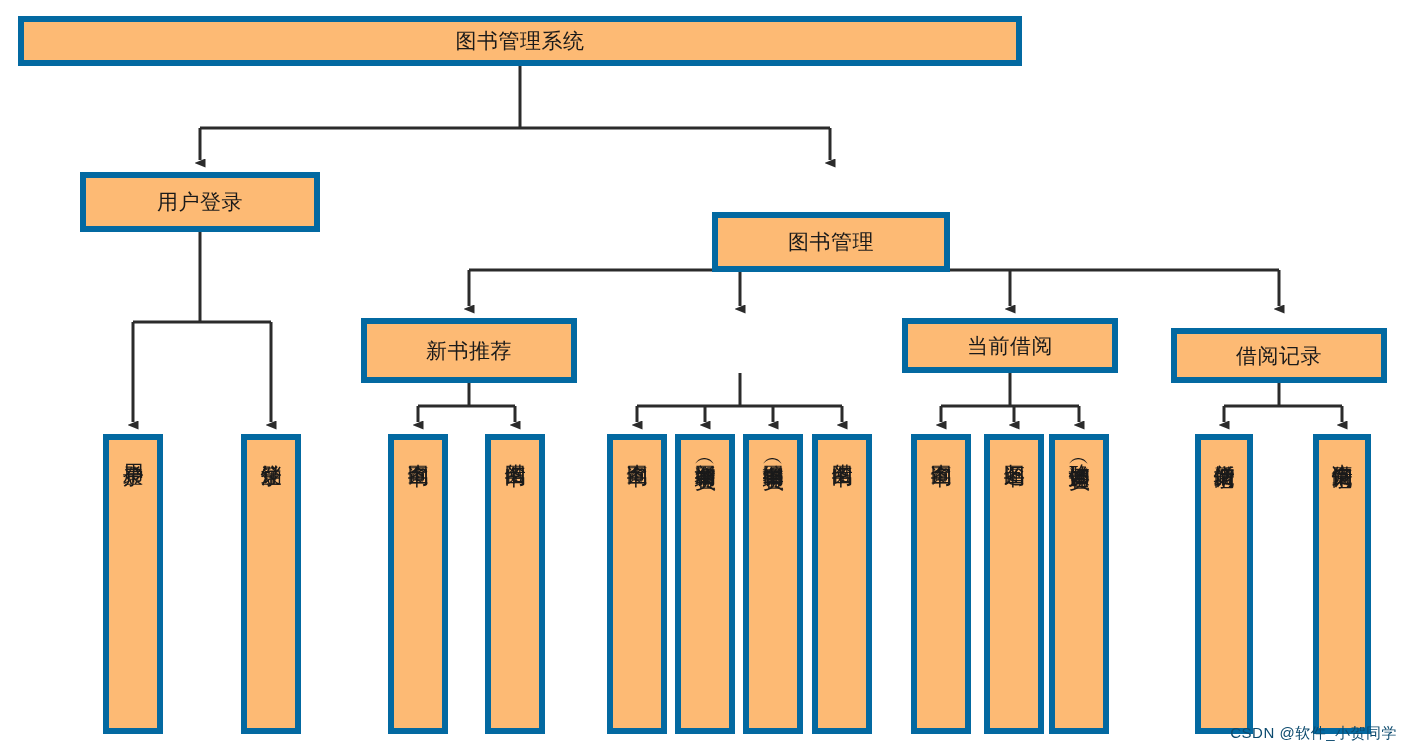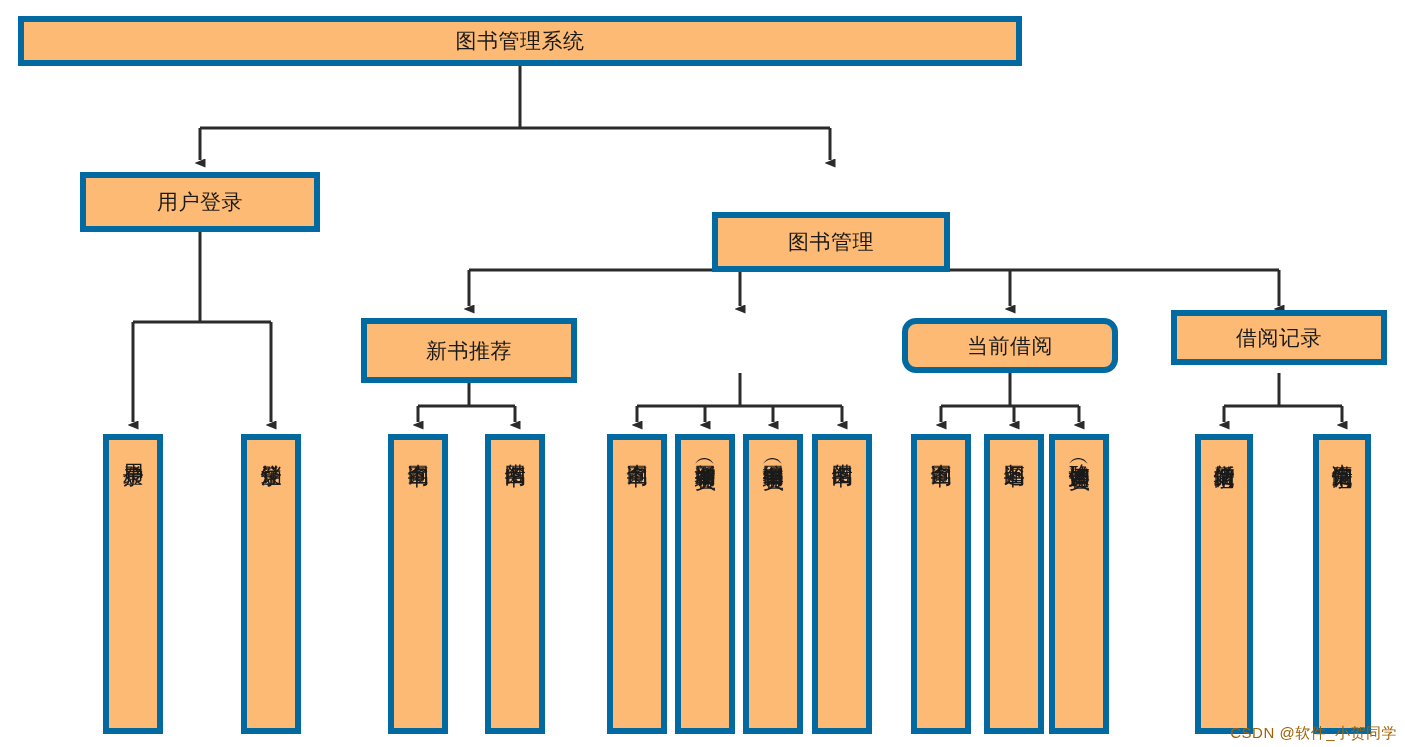--- a/index.html
+++ b/index.html
@@ -50,21 +50,21 @@
     font-size: 21px;
     line-height: 1.06;
     letter-spacing: 1px;
     white-space: nowrap;
   }
   .watermark {
     position: absolute;
     right: 8px;
     bottom: 4px;
     font-size: 15px;
-    color: #a16207;
+    color: #0c4a6e;
     letter-spacing: 0.5px;
     white-space: nowrap;
   }
 </style>
 </head>
 <body>
 
 <div id="canvas">
 
   <svg id="edges" viewBox="0 0 1405 747" xmlns="http://www.w3.org/2000/svg">
@@ -124,24 +124,24 @@
   <div class="node horiz" style="left:80px; top:172px; width:240px; height:60px;">
     <span>用户登录</span>
   </div>
   <div class="node horiz" style="left:712px; top:172px; width:238px; height:60px;margin-top:40px;">
     <span>图书管理</span>
   </div>
 
   <div class="node horiz" style="left:361px; top:318px; width:216px; height:65px;">
     <span>新书推荐</span>
   </div>
-  <div class="node horiz" style="left:902px; top:318px; width:216px; height:55px;border-radius:14px;">
+  <div class="node horiz" style="left:902px; top:318px; width:216px; height:55px;">
     <span>当前借阅</span>
   </div>
-  <div class="node horiz" style="left:1171px; top:310px; width:216px; height:55px;">
+  <div class="node horiz" style="left:1171px; top:328px; width:216px; height:55px;">
     <span>借阅记录</span>
   </div>
 
   <div class="node vert" style="left:103px; top:434px; width:60px; height:300px;">
     <span class="vlabel">用户登录</span>
   </div>
   <div class="node vert" style="left:241px; top:434px; width:60px; height:300px;">
     <span class="vlabel">注销登录</span>
   </div>
   <div class="node vert" style="left:388px; top:434px; width:60px; height:300px;">

